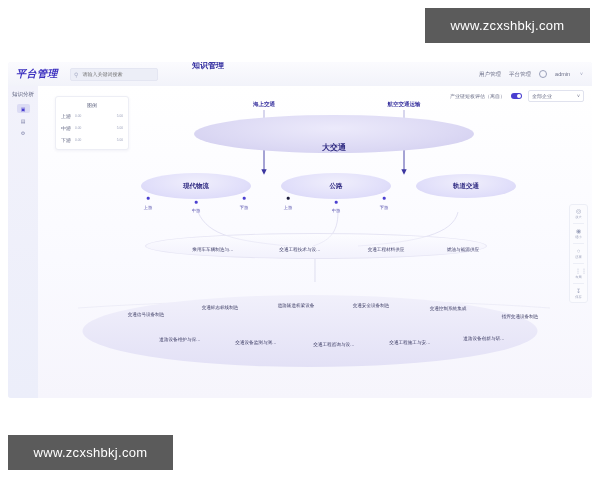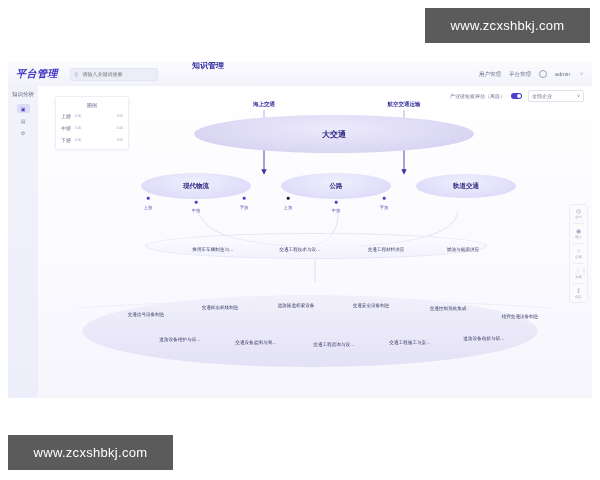--- a/index.html
+++ b/index.html
@@ -122,21 +122,21 @@
     position:absolute;transform:translate(-50%,-50%);
     display:flex;align-items:center;justify-content:center;
     text-align:center;color:#2f2a7e;pointer-events:auto;
   }
   .ellipse{
     border-radius:50%;
     display:flex;align-items:center;justify-content:center;
   }
   .e-big{
     background:radial-gradient(ellipse at 50% 35%,#eceafb 0%,#dcd9f4 60%,#cfcbee 100%);
-    font-size:8px;font-weight:bold;color:#2d2880;
+    font-size:8px;font-weight:bold;color:#2d2880;align-items:flex-end;
   }
   .e-mid{
     background:radial-gradient(ellipse at 50% 35%,#f0effc 0%,#e0defa 65%,#d5d2f3 100%);
     font-size:6.5px;font-weight:bold;color:#2d2880;
   }
   .e-thin{
     background:linear-gradient(180deg,rgba(255,255,255,.35) 0%,rgba(240,239,252,.75) 100%);
     border:1px solid #e6e5f4;
   }
   .e-wide{

